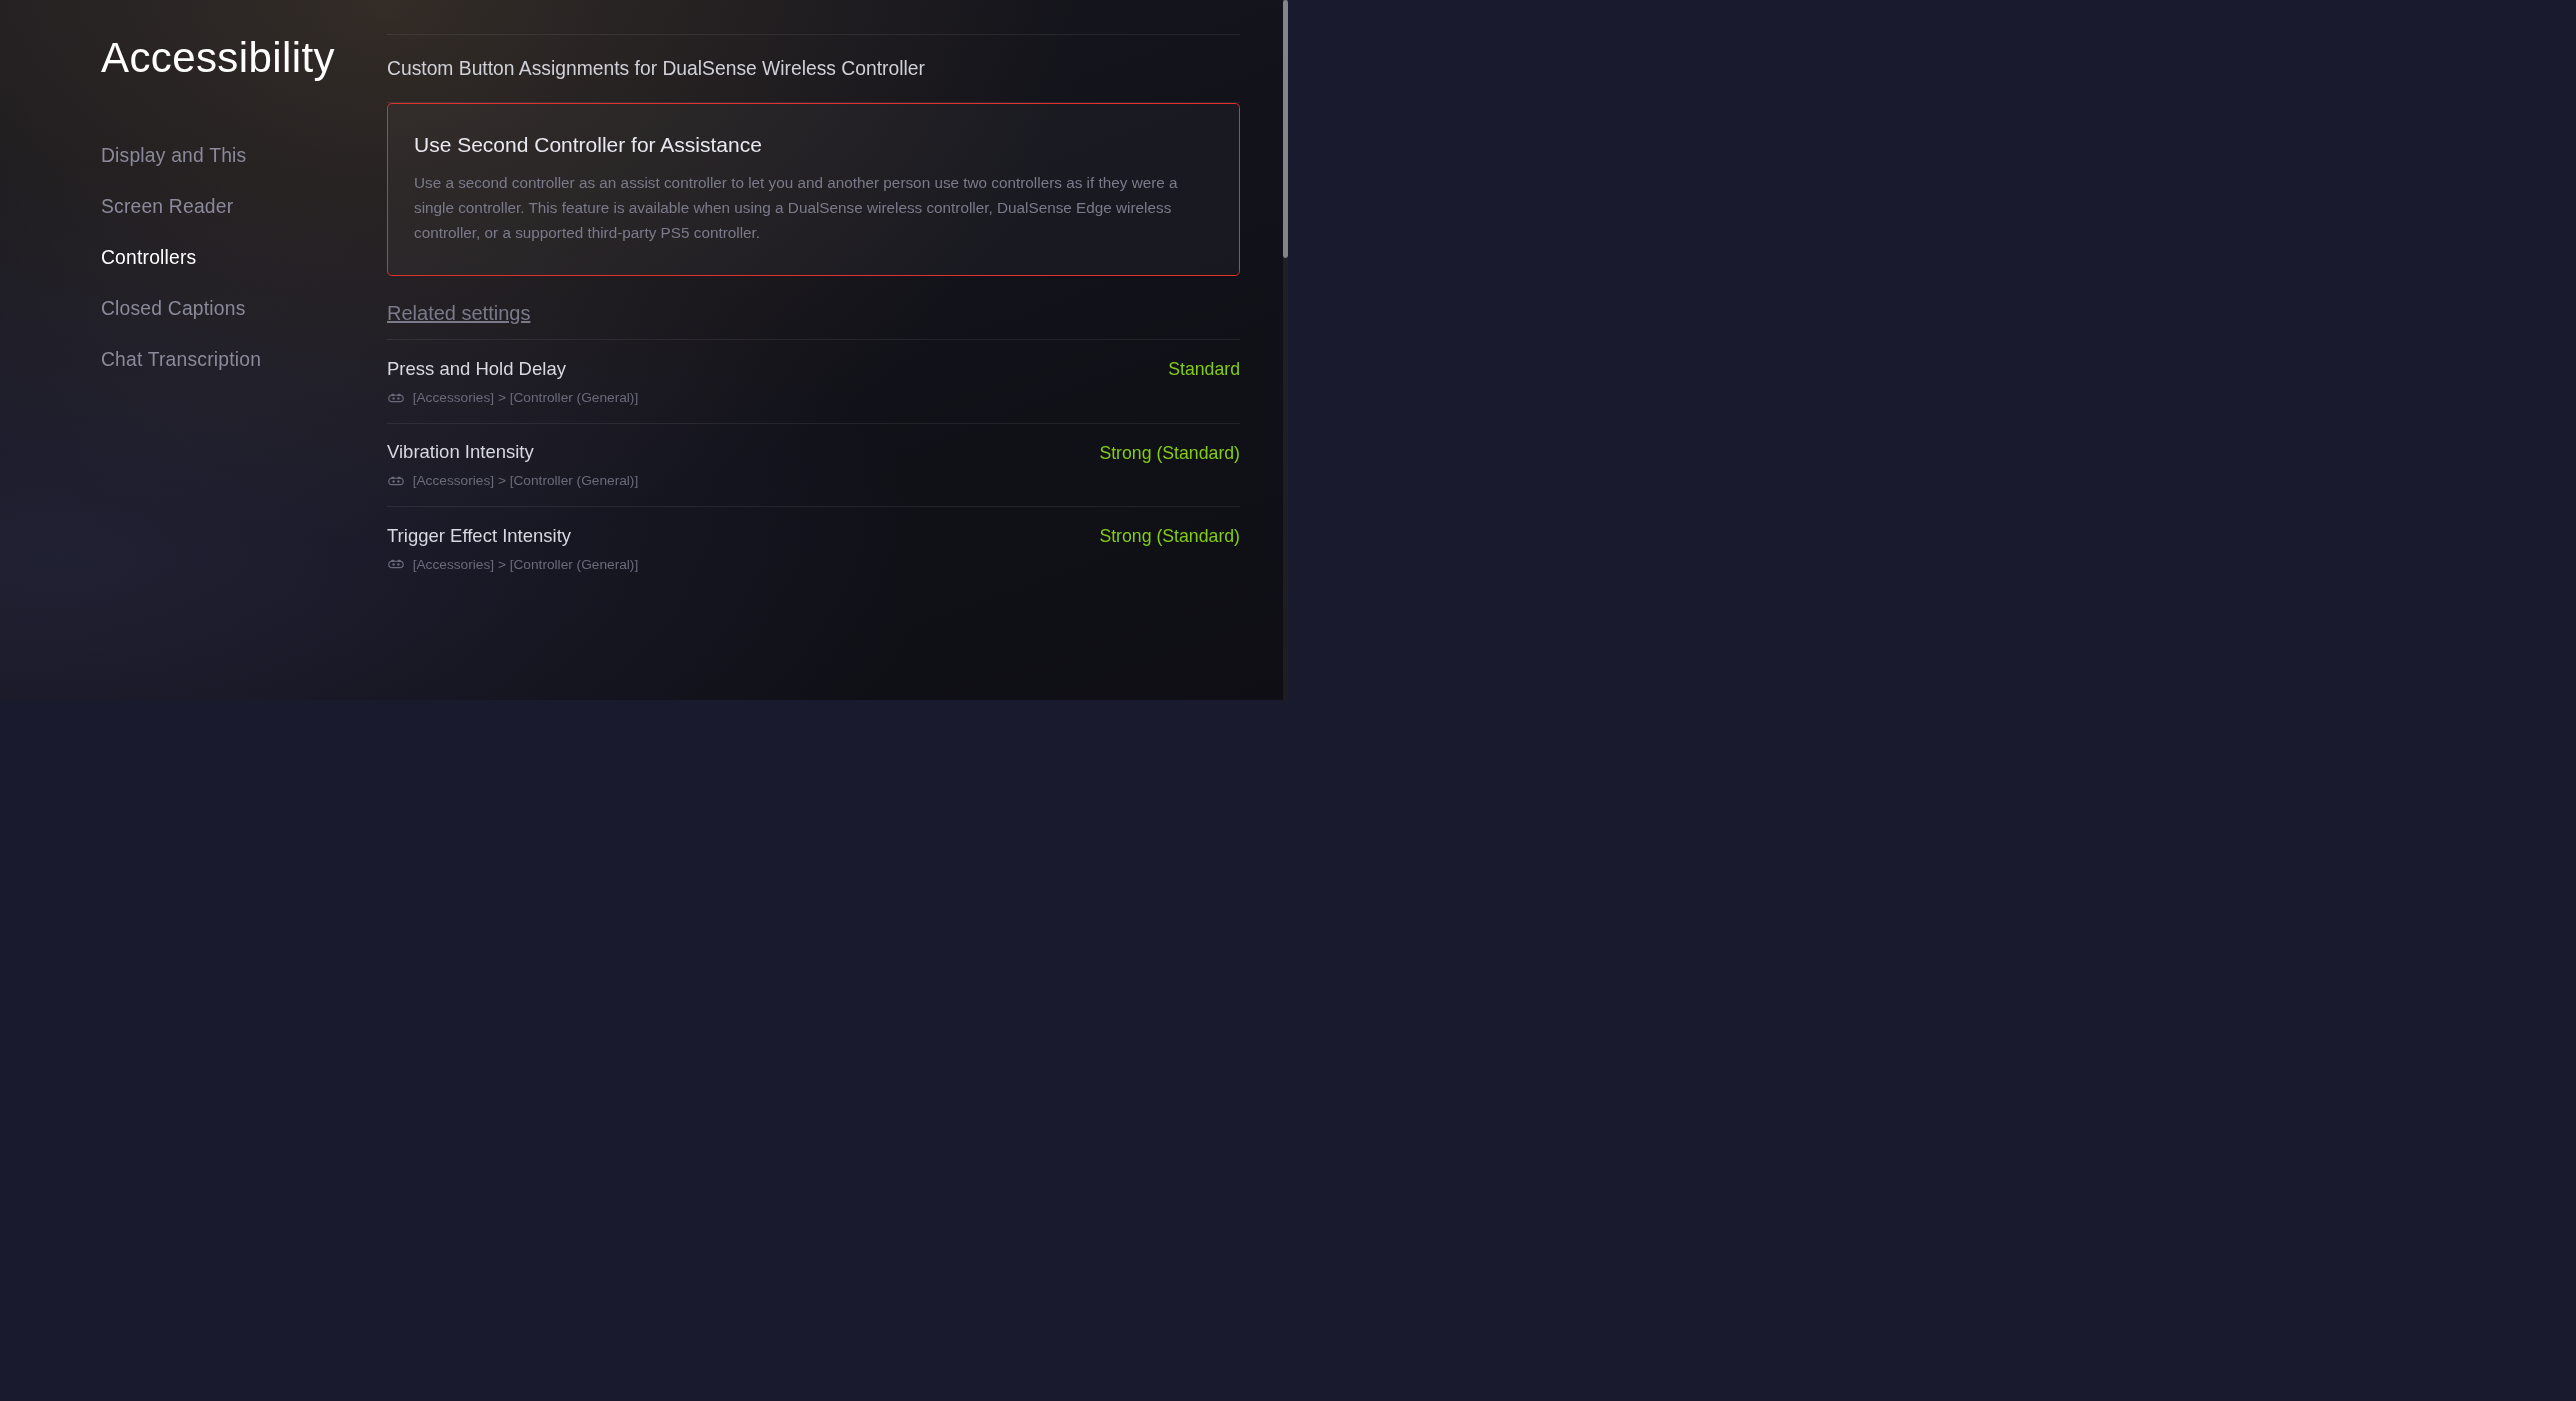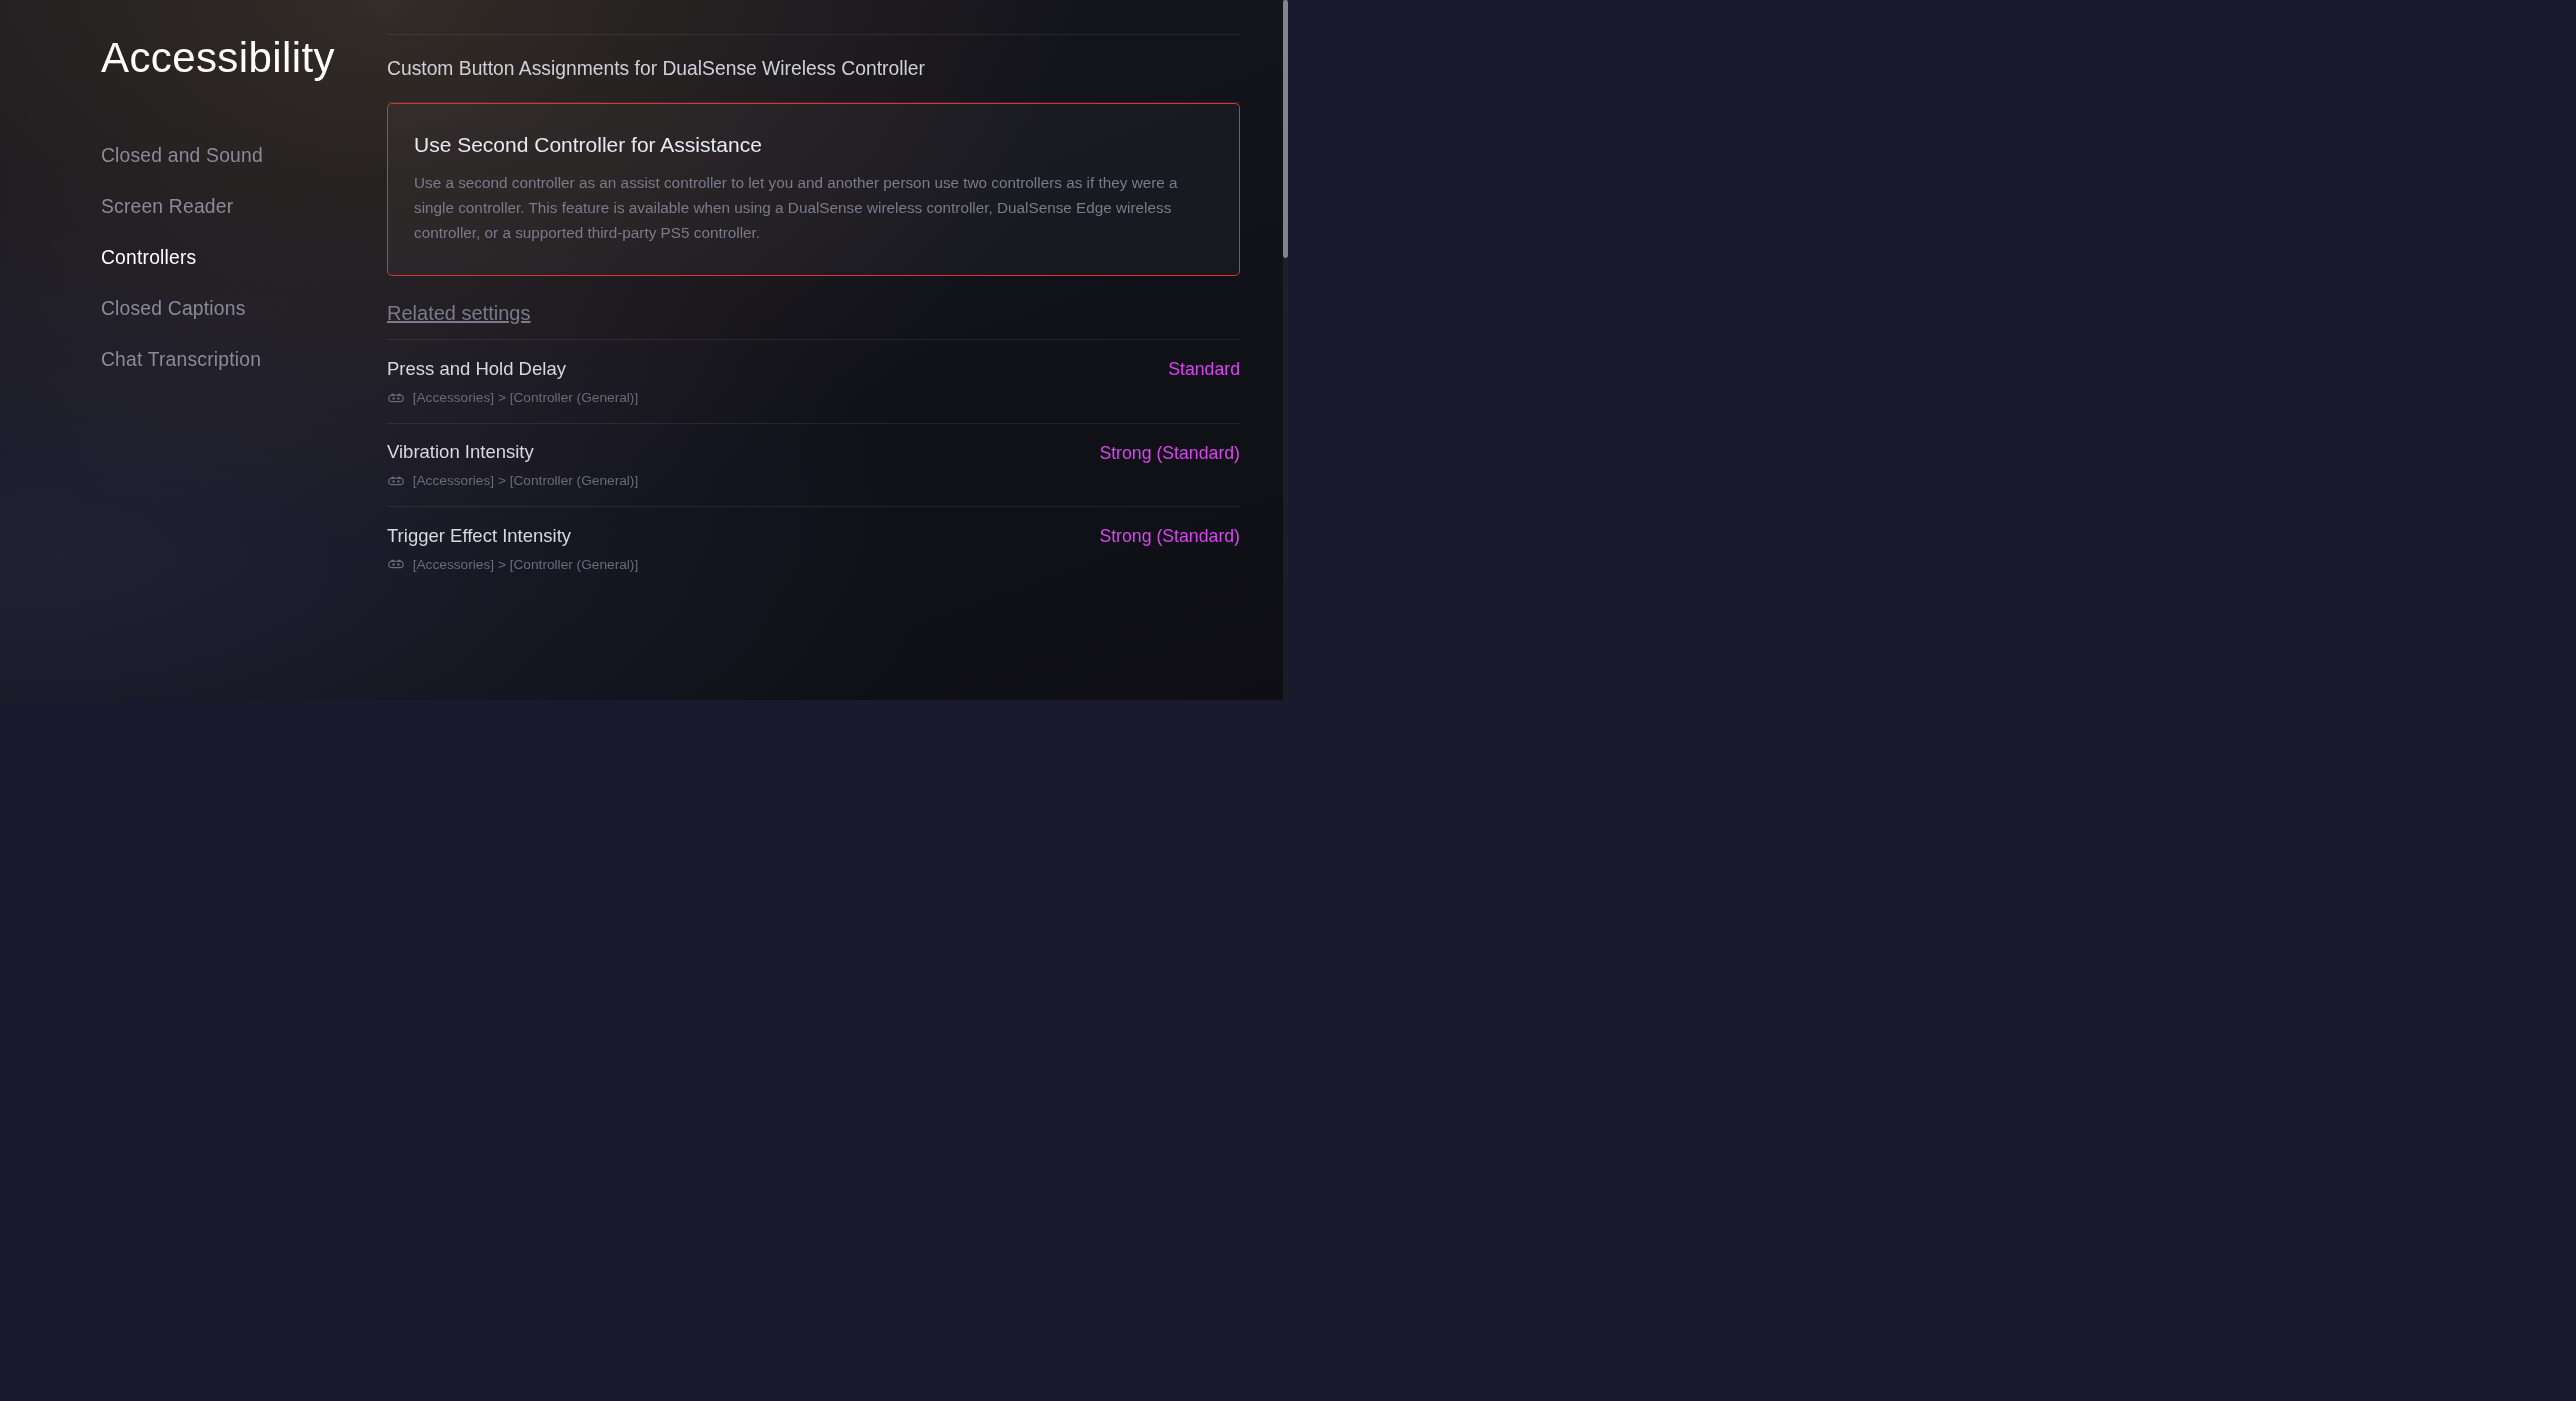--- a/index.html
+++ b/index.html
@@ -208,40 +208,40 @@
       align-items: center;
       justify-content: center;
     }
 
     .path-icon svg {
       width: 16px;
       height: 11.3px;
     }
 
     .related-row-value {
-      color: #d946ef;
+      color: #84cc16;
       font-size: 17.7px;
       font-weight: 300;
       white-space: nowrap;
       padding-top: 1.6px;
     }
   </style>
 </head>
 <body>
 
 <div class="bg"></div>
 
 <div class="content">
 
   <aside class="sidebar">
     <h1 class="page-title">Accessibility</h1>
 
     <nav class="sidebar-nav">
       <div class="sidebar-item">
-        <span>Closed and Sound</span>
+        <span>Display and This</span>
       </div>
       <div class="sidebar-item">
         <span>Screen Reader</span>
       </div>
       <div class="sidebar-item active">
         <span>Controllers</span>
       </div>
       <div class="sidebar-item">
         <span>Closed Captions</span>
       </div>

